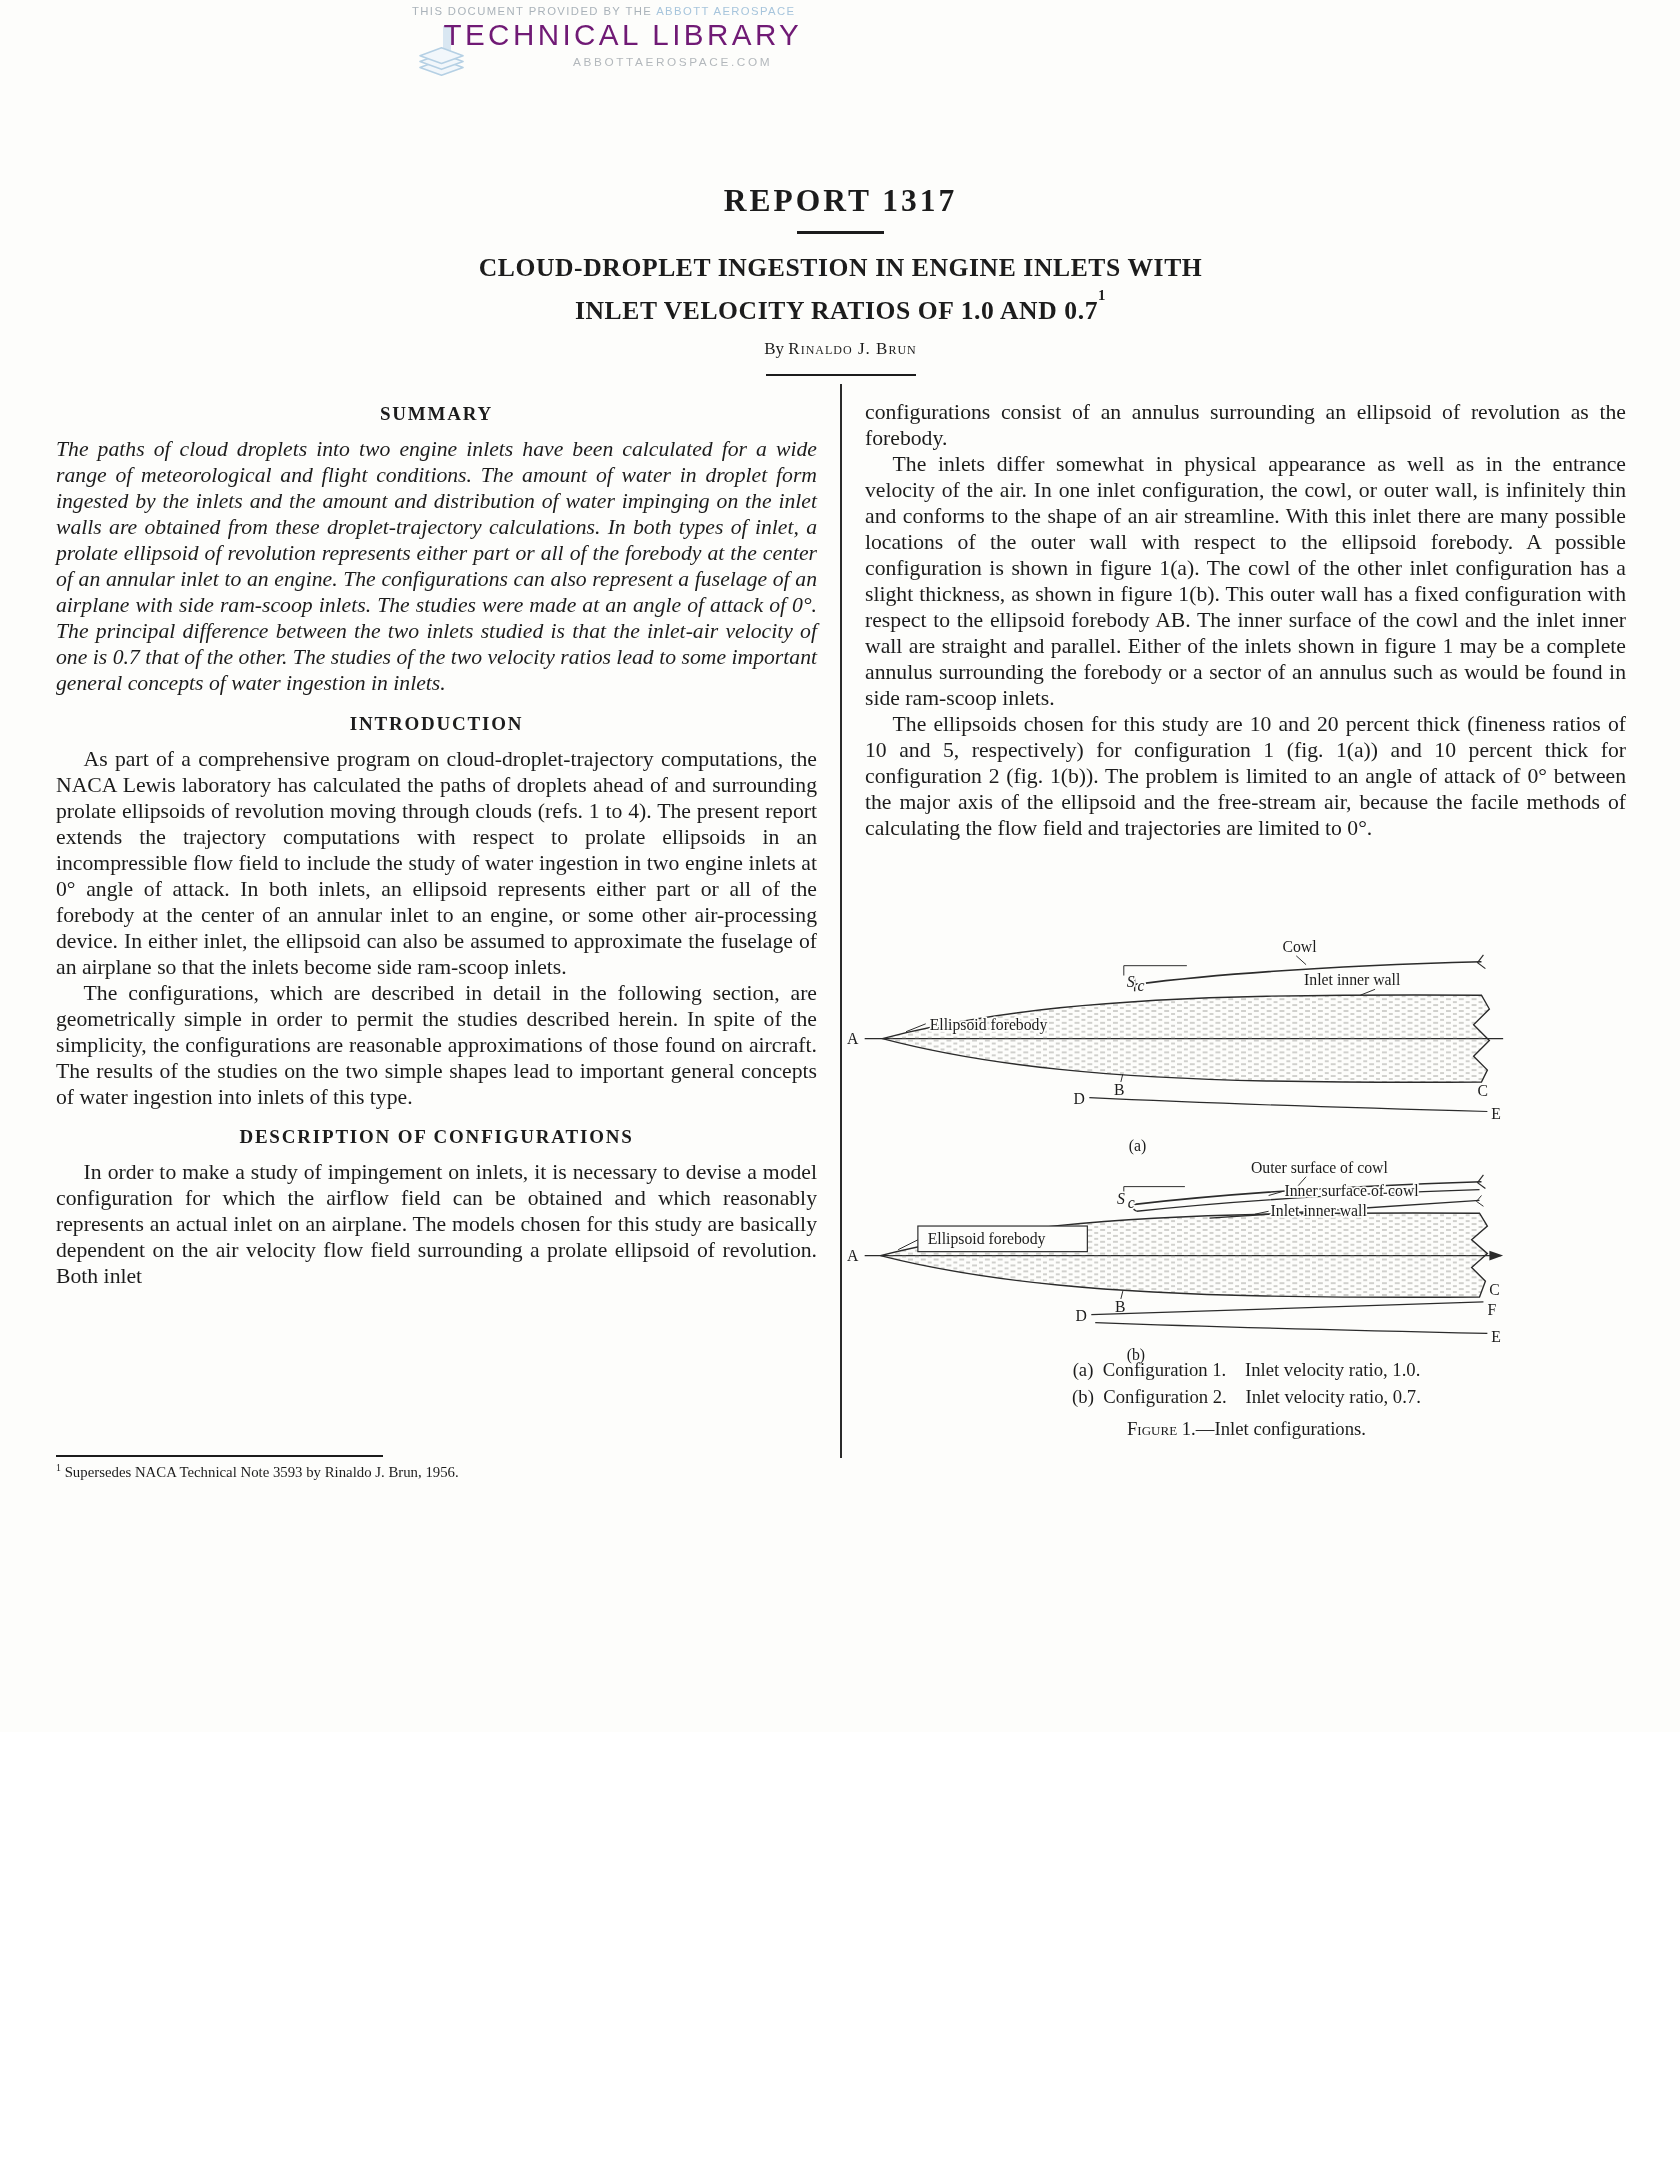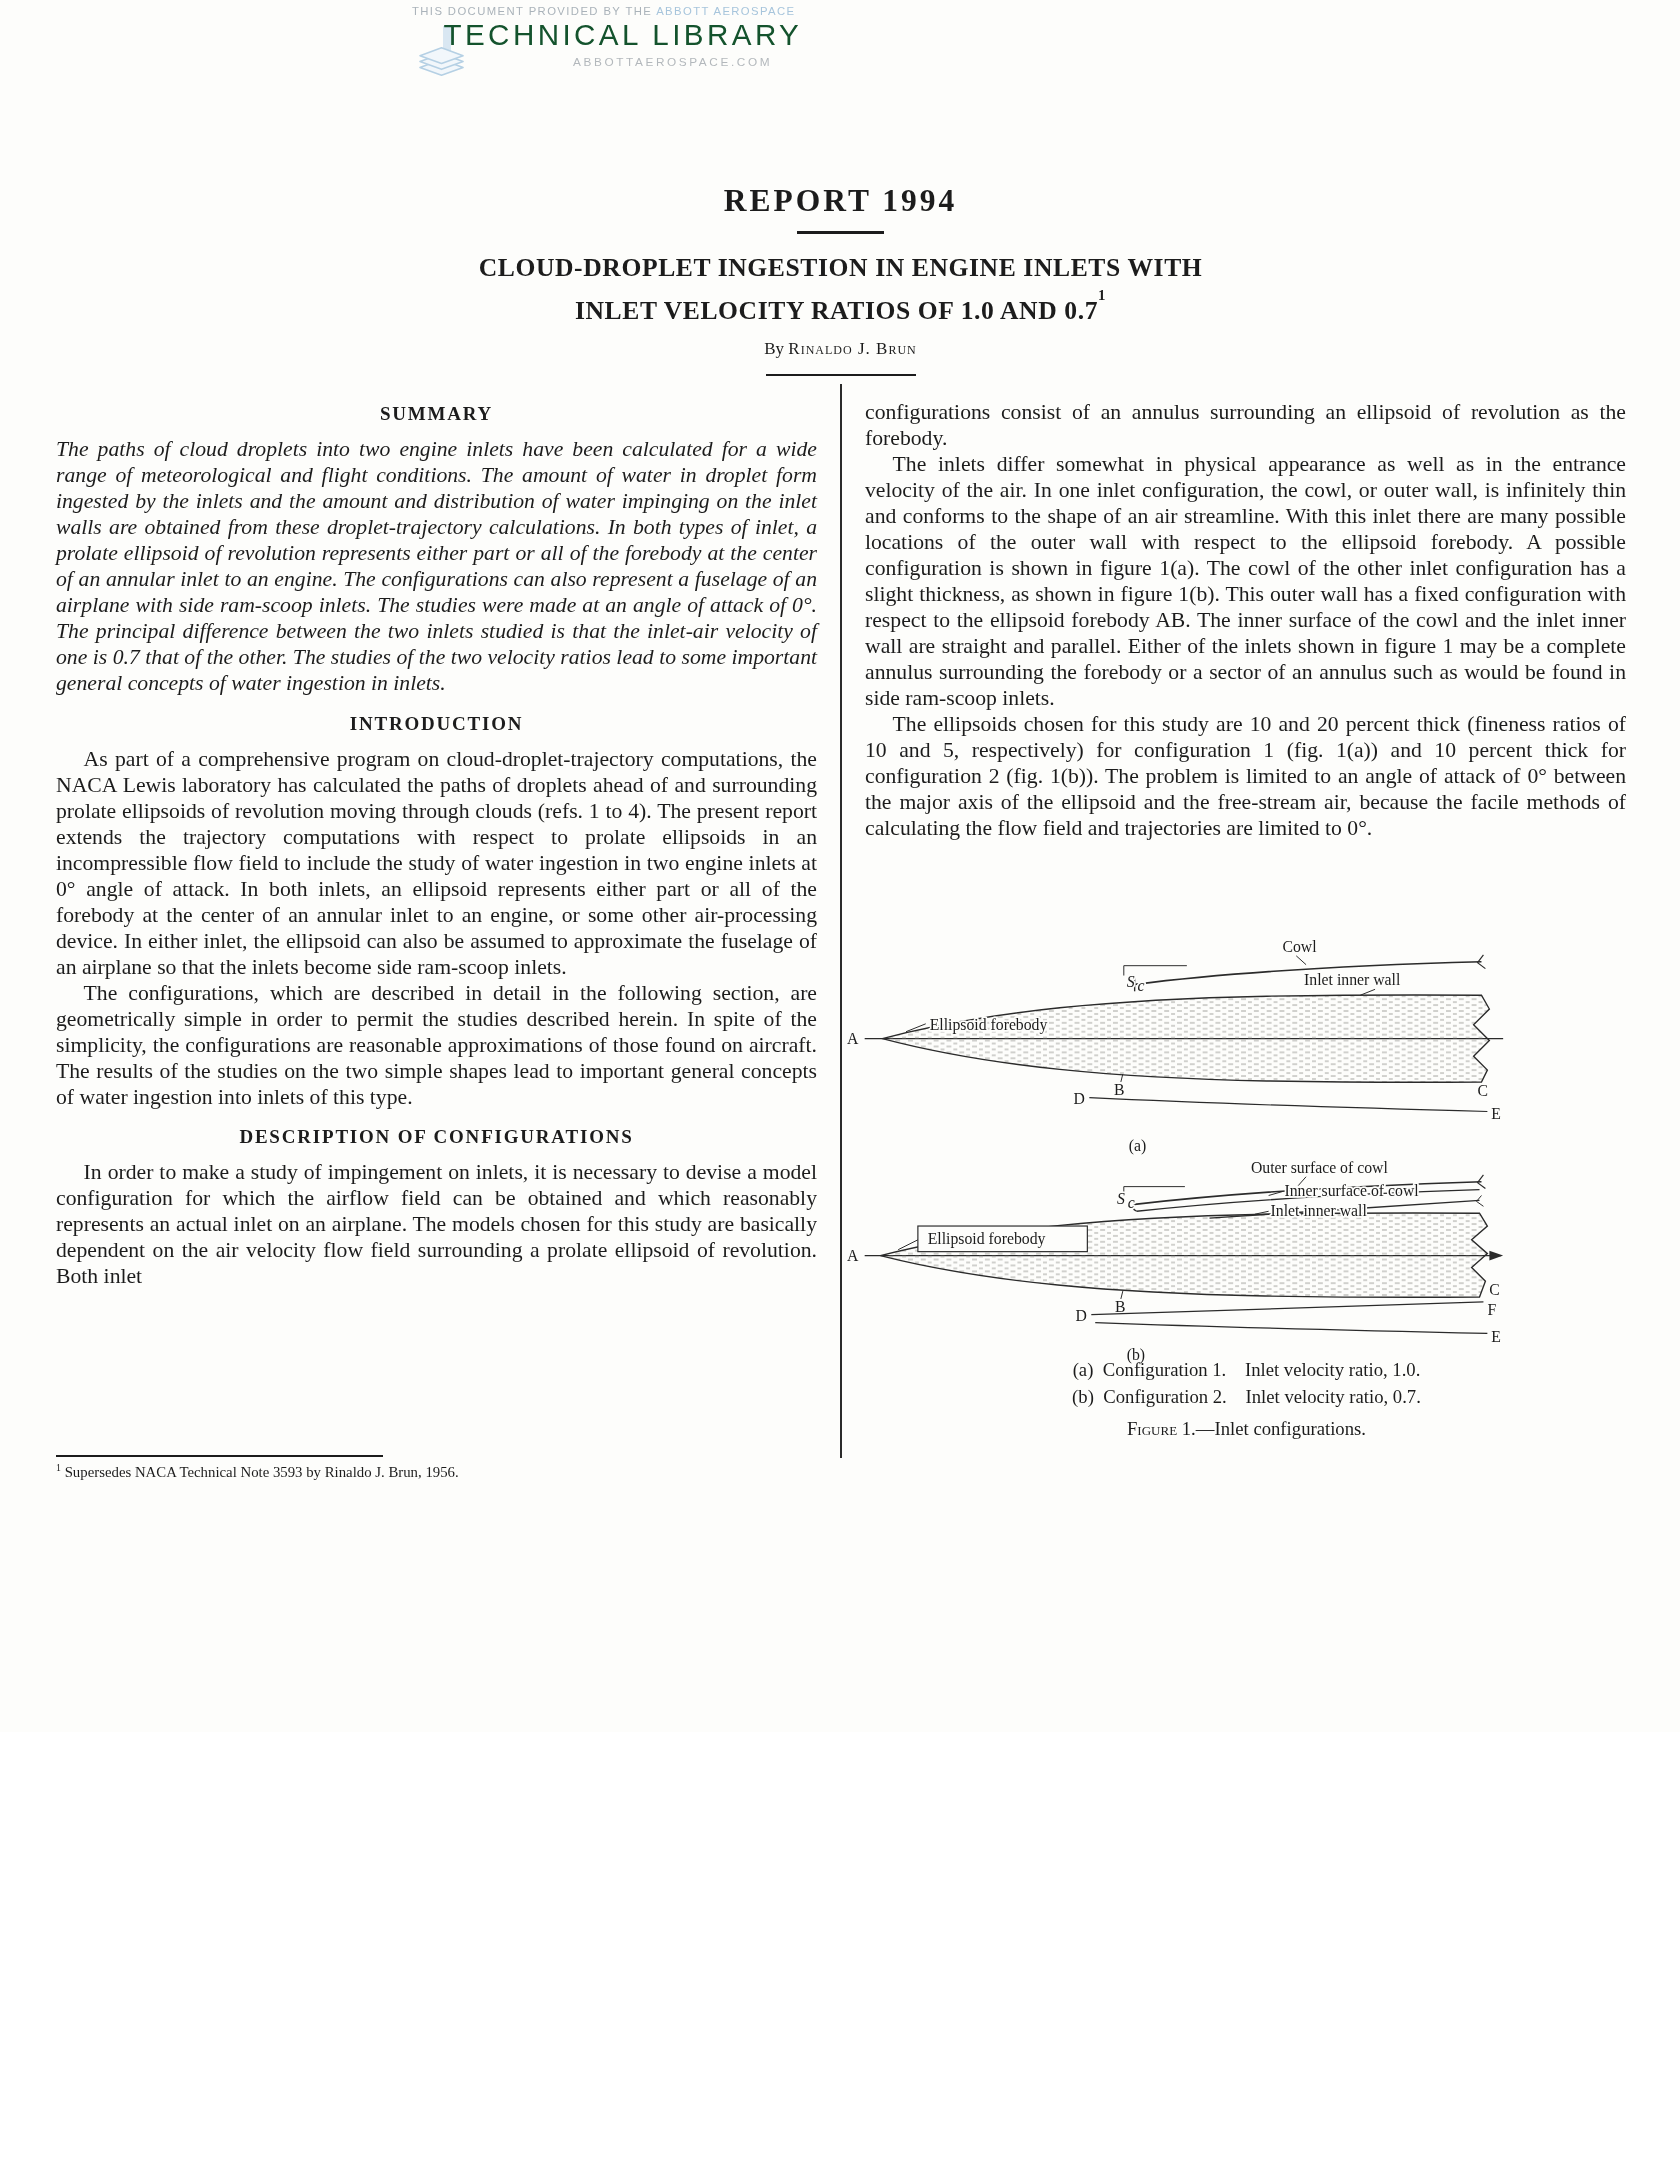--- a/index.html
+++ b/index.html
@@ -8,21 +8,21 @@
     position:relative; width:1681px; height:1732px;
     background:#fdfdfb; color:#1c1c1c; overflow:hidden;
     font-family:"Liberation Serif","DejaVu Serif",serif;
   }
 
   
   .logo { position:absolute; left:412px; top:4.9px; width:364px; font-family:"Liberation Sans","DejaVu Sans",sans-serif; }
   .logo-line1 { font-size:11.3px; letter-spacing:1.4px; color:#aab3ba; text-transform:uppercase; white-space:nowrap; }
   .logo-line1 .brandy { color:#a7c5dc; }
   .logo-tbar { position:absolute; left:30.5px; top:20.7px; width:8.9px; height:30.5px; background:#d9e7f2; }
-  .logo-main { position:relative; font-size:29.6px; letter-spacing:3.4px; color:#14532d; font-weight:500; margin-top:1px; padding-left:31.5px; white-space:nowrap; }
+  .logo-main { position:relative; font-size:29.6px; letter-spacing:3.4px; color:#701a75; font-weight:500; margin-top:1px; padding-left:31.5px; white-space:nowrap; }
   .logo-sub { font-size:11.8px; letter-spacing:2.6px; color:#b3b8bc; text-align:right; margin-top:3px; padding-right:3.9px; }
   .logo-icon { position:absolute; left:2px; top:33px; }
 
   
   .masthead { position:absolute; top:183px; left:0; width:100%; text-align:center; }
   .report-no { font-size:31.5px; font-weight:700; letter-spacing:3px; line-height:35px; }
   .rule { border-top:3px solid #1c1c1c; }
   .rule-short { width:87px; margin:12.8px auto 14.8px; }
   .doc-title { font-size:25.6px; font-weight:700; letter-spacing:0.6px; line-height:37px; }
   .title-sup { font-size:14.8px; font-weight:700; position:relative; top:-8.9px; }
@@ -76,21 +76,21 @@
     <svg class="logo-icon" width="57" height="49" viewBox="0 0 58 50">
       <g fill="#f2f7fb" stroke="#b5d0e4" stroke-width="1.6" stroke-linejoin="round">
         <path d="M6 30 L28 22 L50 30 L28 38 Z"></path>
         <path d="M6 24 L28 16 L50 24 L28 32 Z"></path>
         <path d="M6 18 L28 10 L50 18 L28 26 Z"></path>
       </g>
     </svg>
   </div>
 
   <header class="masthead">
-    <h1 class="report-no">REPORT 1994</h1>
+    <h1 class="report-no">REPORT 1317</h1>
     <div class="rule rule-short"></div>
     <h2 class="doc-title">
       <span>CLOUD-DROPLET INGESTION IN ENGINE INLETS WITH</span><br>
       <span>INLET VELOCITY RATIOS OF 1.0 AND 0.7</span><sup class="title-sup">1</sup>
     </h2>
     <div class="byline">
       <span>By</span>
       <span class="sc author">Rinaldo J. Brun</span>
     </div>
     <div class="rule-byline"></div>

